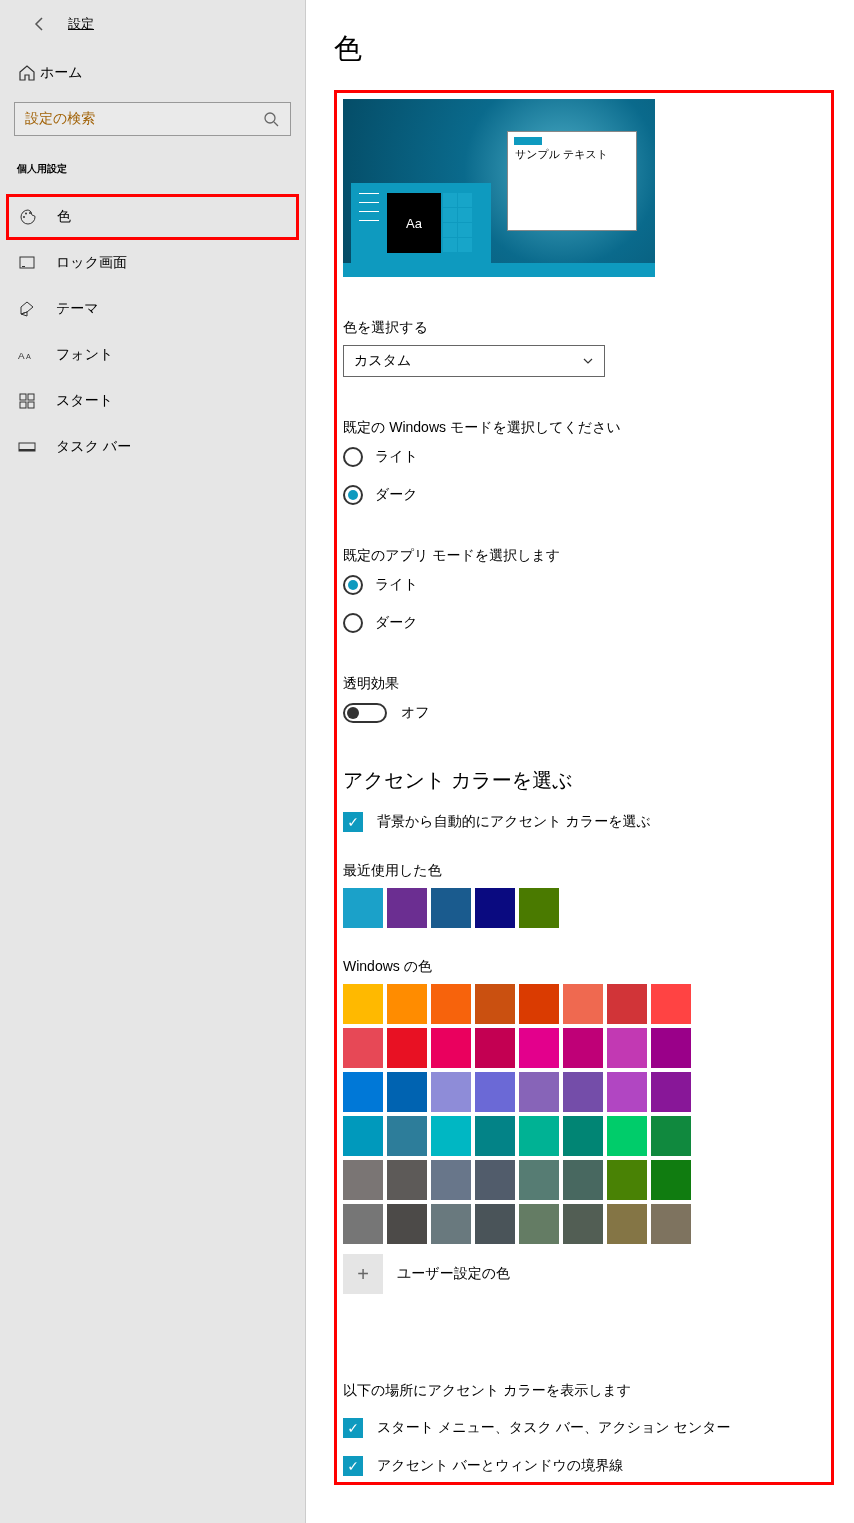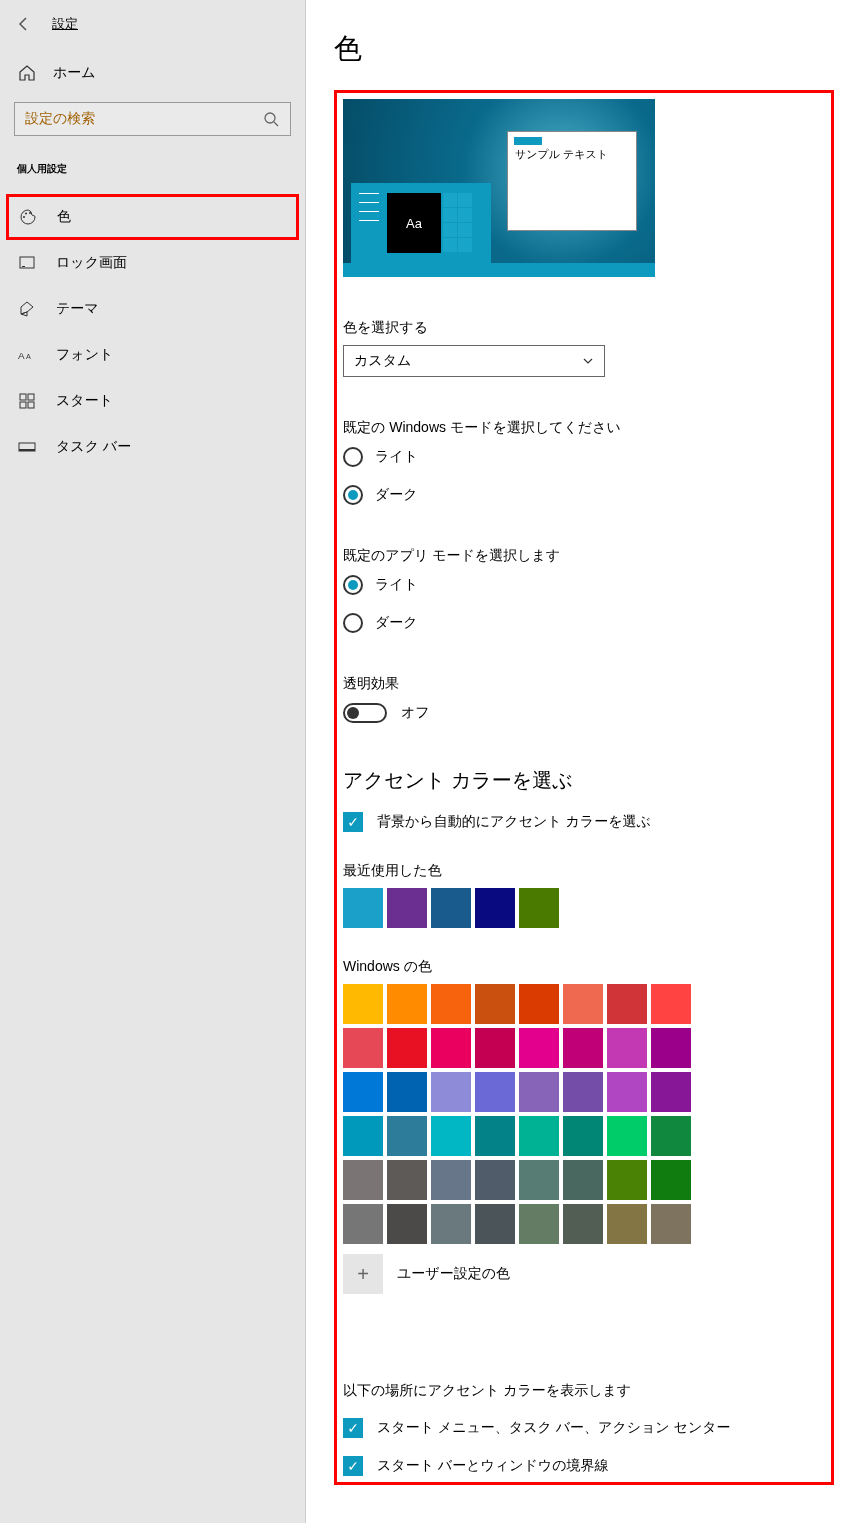--- a/index.html
+++ b/index.html
@@ -1,21 +1,21 @@
 <!DOCTYPE html>
 <html><head>
 <meta charset="utf-8">
 <style>
   * { box-sizing: border-box; margin: 0; padding: 0; font-family: "Yu Gothic UI", "Segoe UI", Meiryo, sans-serif; }
   body { width: 854px; height: 1523px; display: flex; background: #fff; font-size: 14px; color: #000; overflow: hidden; position: relative; }
   .sidebar { width: 306px; height: 100%; background: #e6e6e6; border-right: 1px solid #ccc; }
-  .sidebar-top { display: flex; align-items: center; padding: 7px 0 0 0; height: 40px; text-decoration: underline; }
+  .sidebar-top { display: flex; align-items: center; padding: 7px 0 0 16px; height: 40px; text-decoration: underline; }
   .back-btn { width: 48px; display: flex; align-items: center; justify-content: center; font-size: 16px; color: #555; }
   .title { font-size: 13px; padding-left: 4px; }
-  .home-row { display: flex; align-items: center; padding: 14px 16px 14px 18px; margin-top: 10px; gap: 17px; font-size: 14px; }
+  .home-row { display: flex; align-items: center; padding: 14px 16px 14px 18px; margin-top: 10px; gap: 4px; font-size: 14px; }
   .search-box { margin: 6px 14px 20px 14px; height: 34px; border: 1px solid #999; display: flex; align-items: center; padding: 0 10px; background: #eaeaea; color: #a16207; justify-content: space-between; }
   .section-title { font-size: 10px; font-weight: 600; padding: 6px 0 18px 17px; }
   .nav-item { display: flex; align-items: center; height: 46px; padding-left: 18px; gap: 20px; font-size: 14px; }
   .nav-item.selected { border: 3px solid #ff0000; margin: 0 6px 0 6px; padding-left: 10px; }
   .icon { width: 18px; height: 18px; display: inline-flex; align-items: center; justify-content: center; color: #333; }
   .main { flex: 1; padding: 30px 20px 10px 28px; overflow: hidden; position: relative; }
   .page-title { font-size: 28px; font-weight: 400; margin-bottom: 22px; }
   .content-box { border: 3px solid #ff0000; padding: 6px; height: 1395px; }
   .preview { width: 312px; height: 178px; position: relative; background: linear-gradient(160deg,#0b88b5,#055a7a); overflow: hidden; }
   .preview-bg { position: absolute; inset: 0; background: radial-gradient(circle at 70% 40%, #4fb0c9 0%, #0a6a8c 40%, #044a64 100%); }
@@ -278,17 +278,17 @@
       <span>ユーザー設定の色</span>
     </div>
 
     <div class="sub-label">以下の場所にアクセント カラーを表示します</div>
     <div class="check-row">
       <div class="checkbox">✓</div>
       <span>スタート メニュー、タスク バー、アクション センター</span>
     </div>
     <div class="check-row">
       <div class="checkbox">✓</div>
-      <span>スタート バーとウィンドウの境界線</span>
+      <span>アクセント バーとウィンドウの境界線</span>
     </div>
 
   </div>
 </div>
 
 </body></html>

